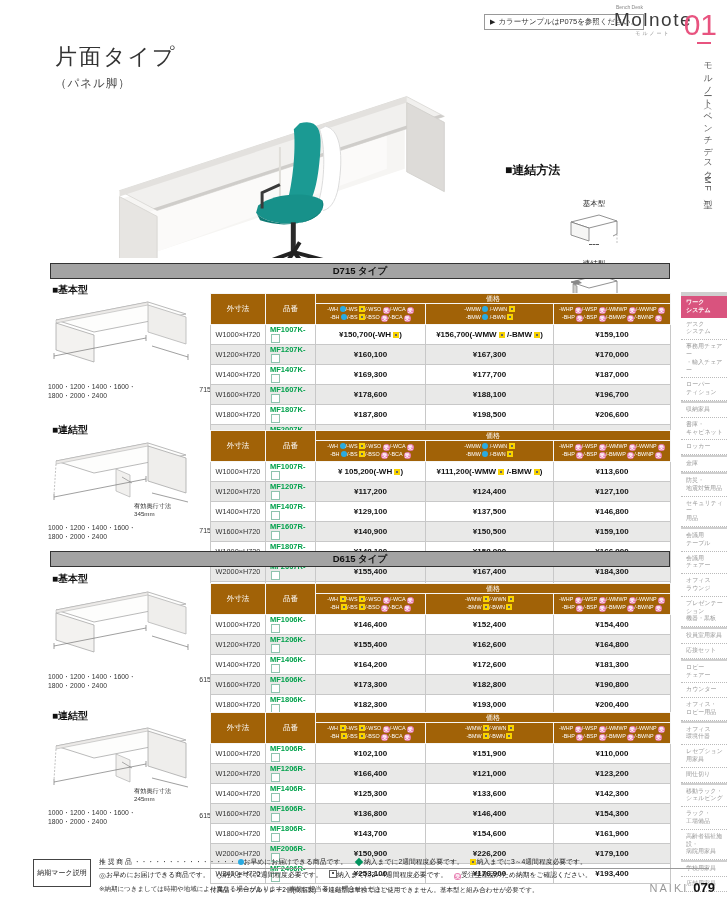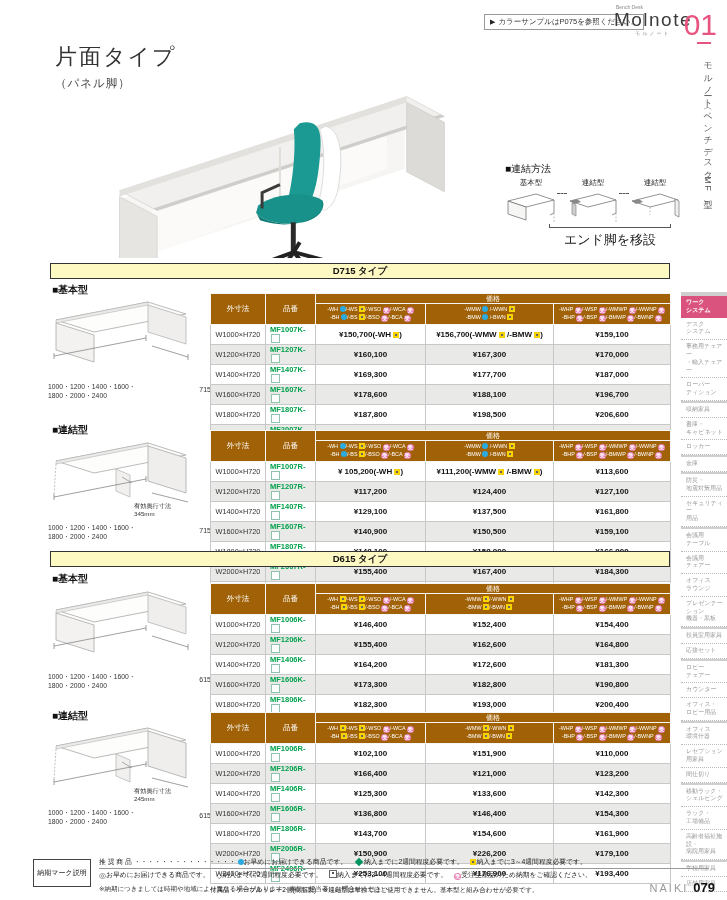--- a/index.html
+++ b/index.html
@@ -23,33 +23,33 @@
         border-bottom:1px dotted #bbb;white-space:pre-line;}
   .nav-item.group{border-top:2px solid #cfcfcf;}
   .nav-item.active{background:#d9537e;color:#fff;font-weight:bold;border-bottom:none;}
   
   .title{position:absolute;left:55px;top:42px;}
   .title .main{font-size:22px;color:#333;letter-spacing:2px;}
   .title .sub{font-size:11.5px;color:#444;margin-top:4px;letter-spacing:1px;}
   .photo{position:absolute;left:88px;top:52px;}
   
   .connection{position:absolute;left:505px;top:162px;width:178px;}
-  .conn-head{font-size:10px;font-weight:normal;color:#111;margin-bottom:2px;}
-  .conn-row{display:flex;align-items:center;}
+  .conn-head{font-size:12px;font-weight:bold;color:#111;margin-bottom:20px;}
+  .conn-row{display:flex;align-items:center;flex-direction:column;}
   .conn-desk{width:52px;text-align:center;}
   .conn-desk .lbl{font-size:7.5px;color:#222;display:block;margin-bottom:1px;}
   .conn-arrow{width:10px;margin-bottom:14px;border-top:1.5px dashed #555;}
   .bracket{margin-left:44px;width:122px;border-top:1px solid #555;height:3px;position:relative;margin-top:4px;}
   .bracket::before,.bracket::after{content:"";position:absolute;top:-4px;width:1px;height:4px;background:#555;}
   .bracket::before{left:0}.bracket::after{right:0}
   .conn-caption{margin-left:44px;width:122px;text-align:center;font-size:13px;color:#222;}
   .conn-note{font-size:7.5px;color:#222;margin-top:21px;}
   
   .section-bar{position:absolute;left:50px;width:618px;height:14px;border:1px solid #333;
-        background:#fef9c3;text-align:center;font-size:9.5px;font-weight:bold;line-height:14px;color:#111;}
+        background:#a3a3a3;text-align:center;font-size:9.5px;font-weight:bold;line-height:14px;color:#111;}
   .type-label{position:absolute;left:52px;font-size:10px;font-weight:bold;color:#111;}
   
   .illus{position:absolute;left:46px;width:165px;height:104px;}
   .illus .dims{position:absolute;left:2px;bottom:0;font-size:6.8px;color:#333;line-height:1.25;white-space:pre-line;}
   .illus .depth{position:absolute;right:0;bottom:7px;font-size:7px;color:#333;}
   .illus .eff{position:absolute;left:88px;bottom:24px;font-size:6.2px;color:#333;line-height:1.2;white-space:pre-line;}
   
   .price-table{position:absolute;left:210px;width:460px;}
   table{border-collapse:collapse;width:460px;table-layout:fixed;}
   th{background:#a16207;color:#fff;font-weight:normal;border:1px solid #f6f6f6;padding:0;}
@@ -382,21 +382,21 @@
             <td class="c-part">MF1207R-<span class="mk box"></span></td>
             <td class="c-price">¥117,200</td>
             <td class="c-price">¥124,400</td>
             <td class="c-price">¥127,100</td>
           </tr>
           <tr>
             <td class="c-dim">W1400×H720</td>
             <td class="c-part">MF1407R-<span class="mk box"></span></td>
             <td class="c-price">¥129,100</td>
             <td class="c-price">¥137,500</td>
-            <td class="c-price">¥161,800</td>
+            <td class="c-price">¥146,800</td>
           </tr>
           <tr>
             <td class="c-dim">W1600×H720</td>
             <td class="c-part">MF1607R-<span class="mk box"></span></td>
             <td class="c-price">¥140,900</td>
             <td class="c-price">¥150,500</td>
             <td class="c-price">¥159,100</td>
           </tr>
           <tr>
             <td class="c-dim">W1800×H720</td>

